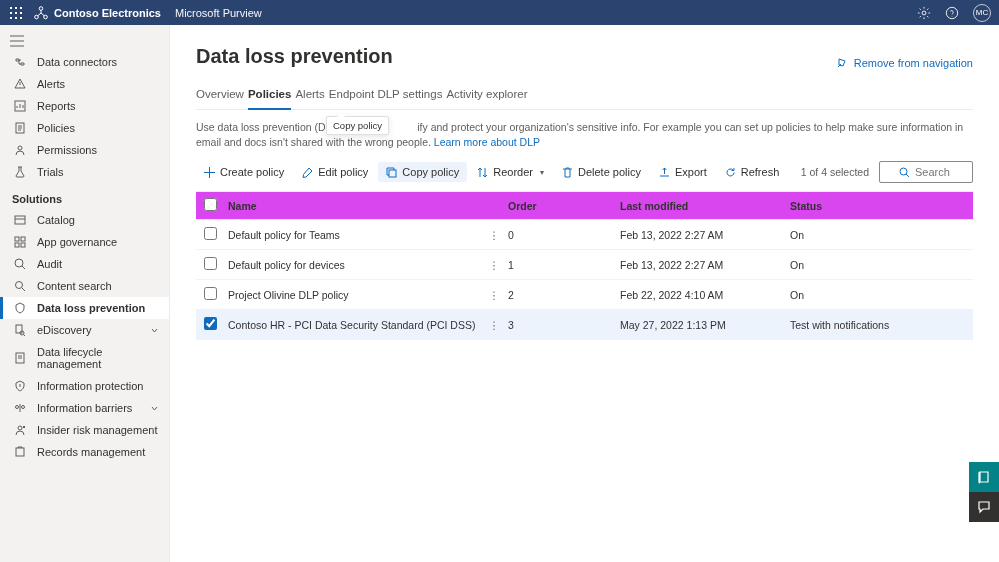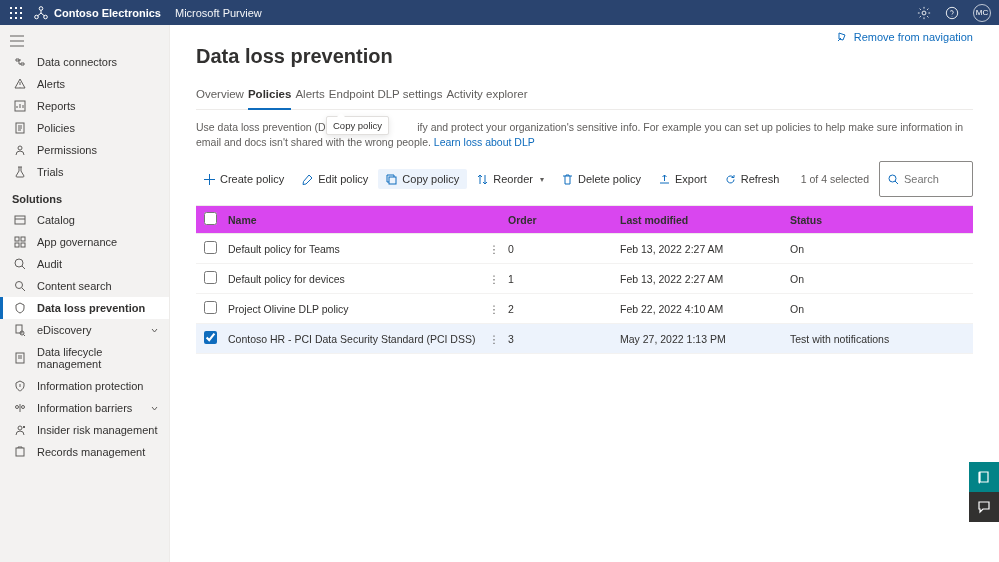--- a/index.html
+++ b/index.html
@@ -56,21 +56,21 @@
       padding: 10px 10px 4px 12px;
       font-weight:700; color:#323130; font-size:11px;
     }
     
     .main {
       flex:1; background:#fff; padding: 20px 26px 0 26px; position:relative;
       overflow:hidden;
     }
     .page-title { font-size:20px; font-weight:600; margin-bottom: 14px; }
     .remove-nav {
-      position:absolute; top:6px; right:26px;
+      position:absolute; top:32px; right:26px;
       color:#0f6cbd; font-size:11px; display:flex; align-items:center; gap:6px; cursor:pointer;
     }
     
     .tabs { display:flex; gap:4px; border-bottom:1px solid #edebe9; margin-bottom:10px; }
     .tab { padding: 6px 0 8px 0; cursor:pointer; font-size:11.5px; color:#605e5c; }
     .tab.active { color:#323130; border-bottom:2px solid #0f6cbd; font-weight:600; margin-bottom:-1px; }
     
     .desc { font-size:10.5px; color:#605e5c; line-height:1.4; margin-bottom:12px; position:relative; }
     .desc a { color:#0f6cbd; text-decoration:none; cursor:pointer; }
     .tooltip {
@@ -86,21 +86,21 @@
     
     .cmdbar { display:flex; align-items:center; gap:2px; margin-bottom:8px; }
     .cmd { display:flex; align-items:center; gap:5px; padding:4px 8px; font-size:11px; cursor:pointer; border-radius:2px; }
     .cmd .ci { color:#0f6cbd; display:flex; }
     .cmd.pressed { background:#ecf3fc; }
     .cmd .chev-d { color:#605e5c; font-size:8px; margin-left:2px; }
     .cmdbar-right { margin-left:auto; display:flex; align-items:center; gap:10px; }
     .sel-count { font-size:10.5px; color:#605e5c; }
     .search-box {
       display:flex; align-items:center; border:1px solid #8a8886; border-radius:2px;
-      padding:2px 8px; width:94px; height:36px;
+      padding:2px 19px; width:94px; height:22px;
     }
     .search-box input { border:none; outline:none; font-size:11px; width:100%; color:#605e5c; background:transparent; }
     .search-box .sico { color:#0f6cbd; margin-right:5px; display:flex; }
     
     .tbl { width:100%; border-collapse:collapse; }
     .tbl th {
       text-align:left; font-weight:600; font-size:10.5px; color:#323130;
       border-top:1px solid #edebe9; border-bottom:1px solid #edebe9;
       padding:6px 4px;
       background:#d946ef;
@@ -367,21 +367,21 @@
         <div class="tab">Overview</div>
         <div class="tab active">Policies</div>
         <div class="tab">Alerts</div>
         <div class="tab">Endpoint DLP settings</div>
         <div class="tab">Activity explorer</div>
       </div>
 
     <div class="desc">
       <span>Use data loss prevention (DLP) policies</span>
       <div class="tooltip">Copy policy</div>
-      <span style="visibility:hidden">to ident</span><span>ify and protect your organization's sensitive info. For example you can set up policies to help make sure information in email and docs isn't shared with the wrong people. </span><a>Learn loss about DLP</a>
+      <span style="visibility:hidden">to ident</span><span>ify and protect your organization's sensitive info. For example you can set up policies to help make sure information in email and docs isn't shared with the wrong people. </span><a>Learn more about DLP</a>
     </div>
 
     <div class="cmdbar">
       <div class="cmd">
         <span class="ci">
             <svg width="11" height="11" viewBox="0 0 11 11" stroke="currentColor">
               <path d="M5.5 0v11M0 5.5h11"></path>
             </svg>
           </span>
         <span>Create policy</span>

